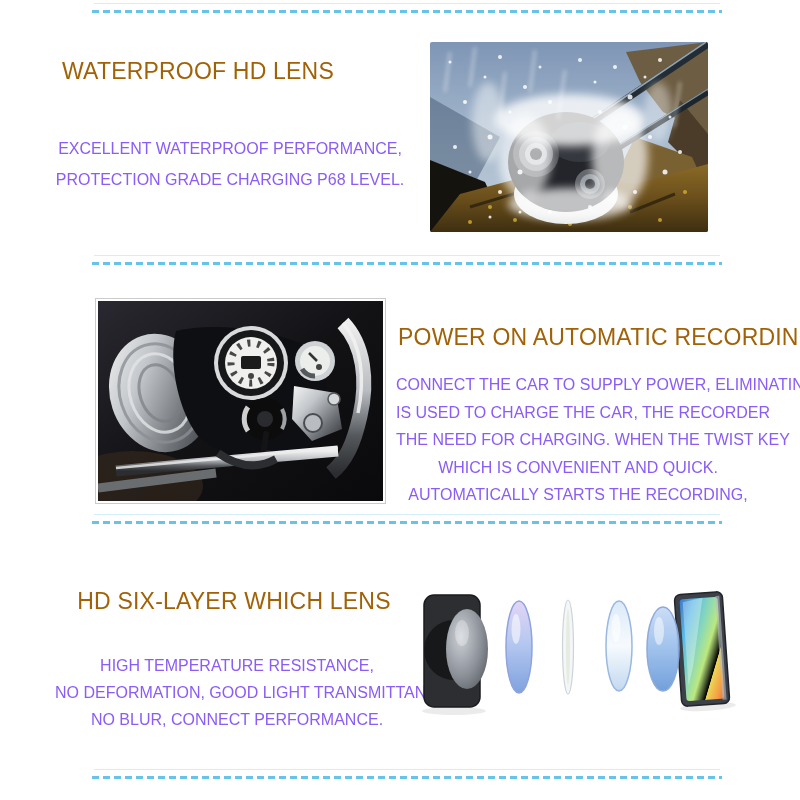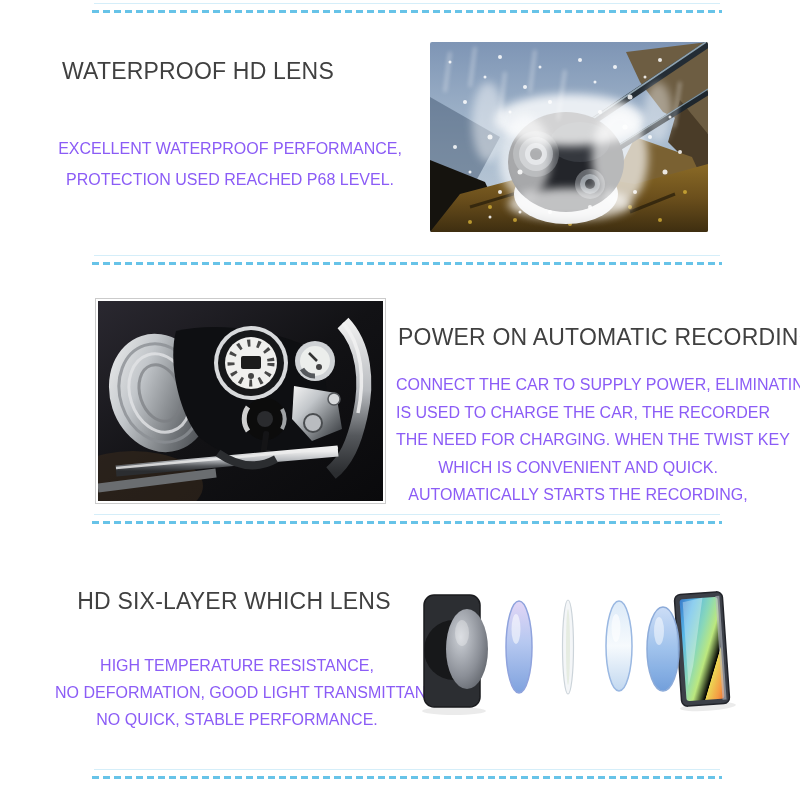--- a/index.html
+++ b/index.html
@@ -15,21 +15,21 @@
     position:absolute;left:92px;width:630px;height:3px;
     background:repeating-linear-gradient(90deg,#67c3e8 0,#67c3e8 7px,transparent 7px,transparent 11px);
   }
   .sep::before{
     content:"";position:absolute;left:2px;right:2px;top:-7px;height:1px;
     background:rgba(103,195,232,.28);
   }
   .sep1{top:10px;} .sep2{top:262px;} .sep3{top:521px;} .sep4{top:776px;}
 
   .feature-title{
-    position:absolute;font-size:23px;color:#404040;text-align:center;
+    position:absolute;font-size:23px;color:#a16207;text-align:center;
     letter-spacing:.2px;white-space:nowrap;
   }
   .title-1{left:36px;top:58px;width:324px;}
   .title-2{left:398px;top:324px;width:360px;}
   .title-3{left:74px;top:588px;width:320px;}
 
   .feature-copy{position:absolute;font-size:16px;color:#8b5cf6;text-align:center;}
   .copy-1{left:48px;top:133px;width:364px;}
   .copy-1 .line{line-height:31px;}
   .copy-2{left:396px;top:371px;width:364px;}
@@ -51,21 +51,21 @@
 <body>
 
 <div class="page">
 
   <div class="sep sep1"></div>
 
   <div class="feature-title title-1">WATERPROOF HD LENS</div>
 
   <div class="feature-copy copy-1">
     <div class="line">EXCELLENT WATERPROOF PERFORMANCE,</div>
-    <div class="line">PROTECTION USED REACHED P68 LEVEL.</div>
+    <div class="line">PROTECTION GRADE CHARGING P68 LEVEL.</div>
   </div>
 
   <div class="photo photo-splash" aria-label="dash cam splashed by water on golden rocks under blue sky">
     <svg viewBox="0 0 278 190" preserveAspectRatio="none">
       <defs>
         <linearGradient id="sky" x1="0" y1="0" x2="0" y2="1">
           <stop offset="0" stop-color="#7e95b5"></stop>
             <stop offset=".55" stop-color="#a9bccf"></stop>
             <stop offset="1" stop-color="#c2cdd9"></stop>
         </linearGradient>
@@ -255,21 +255,21 @@
     <div class="line">AUTOMATICALLY STARTS THE RECORDING,</div>
   </div>
 
   <div class="sep sep3"></div>
 
   <div class="feature-title title-3">HD SIX-LAYER WHICH LENS</div>
 
   <div class="feature-copy copy-3">
     <div class="line">HIGH TEMPERATURE RESISTANCE,</div>
     <div class="line">NO DEFORMATION, GOOD LIGHT TRANSMITTANCE,</div>
-    <div class="line">NO QUICK, STABLE PERFORMANCE.</div>
+    <div class="line">NO BLUR, CONNECT PERFORMANCE.</div>
   </div>
 
   <div class="photo lens-diagram" aria-label="exploded view of six layer glass lens elements and image sensor">
     <svg viewBox="0 0 320 145" preserveAspectRatio="none">
       <defs>
         <radialGradient id="bulge" cx=".35" cy=".35" r=".9">
           <stop offset="0" stop-color="#cdd1d7"></stop>
             <stop offset=".55" stop-color="#8b8f97"></stop>
             <stop offset="1" stop-color="#4a4e54"></stop>
         </radialGradient>

